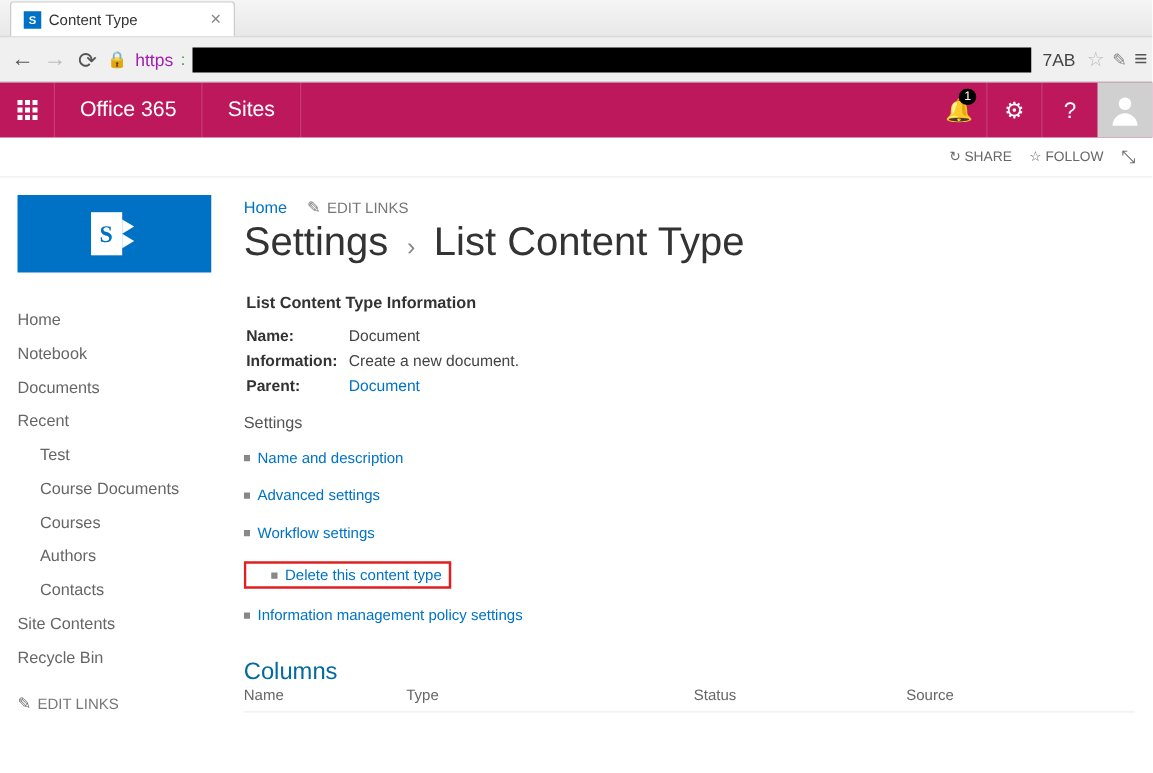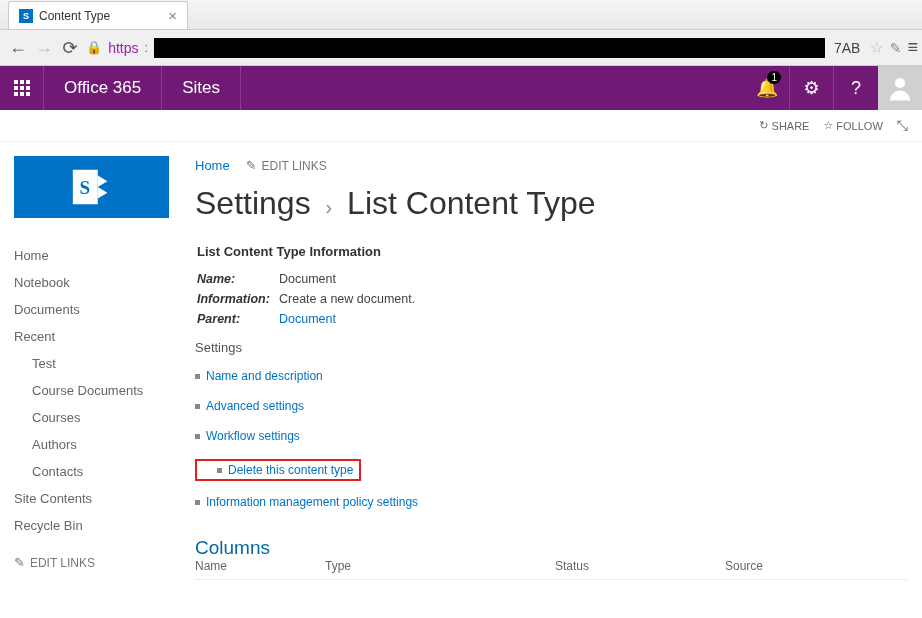--- a/index.html
+++ b/index.html
@@ -69,21 +69,21 @@
       flex: 1;
     }
     .url-tail { color: #444; font-size: 14px; padding: 0 3px; }
     .star-icon { color: #bbb; font-size: 16px; }
     .ext-icon { color: #888; font-size: 14px; }
     .menu-icon { color: #555; font-size: 18px; font-weight: bold; letter-spacing: -4px; }
 
     
     .suite-bar {
       height: 44px;
-      background: #701a75;
+      background: #be185d;
       display: flex;
       align-items: stretch;
       color: #fff;
     }
     .suite-cell {
       display: flex;
       align-items: center;
       justify-content: center;
       border-right: 1px solid rgba(255,255,255,0.15);
     }
@@ -184,34 +184,34 @@
       display: flex;
       align-items: center;
       gap: 16px;
       margin-top: 6px;
     }
     .breadcrumb a { color: #0072c6; font-size: 13px; cursor: pointer; text-decoration: none; }
     .page-heading {
       font-size: 32px;
       font-weight: 200;
       color: #333;
-      margin: 12px 0 22px 0;
+      margin: 2px 0 22px 0;
     }
     .chev { color: #888; font-size: 20px; padding: 0 6px; }
 
     
     .sec-title {
       font-weight: bold;
       font-size: 13px;
       margin-bottom: 10px;
       color: #333;
     }
     .info-body { font-size: 13px; margin-bottom: 11px; margin-left: 2px;}
     .info-row { display: flex; padding: 3px 0; font-size: 12.5px;}
-    .info-label { width: 82px; font-weight: bold; color: #333; font-style: italic; }
+    .info-label { width: 82px; font-weight: bold; color: #333; }
     .info-val { color: #444; text-align: center; }
     .link-blue { color: #0072c6; cursor: pointer; }
 
     .settings-block { margin-bottom: 28px; }
     .settings-heading { font-size: 13px; color: #555; margin-bottom: 14px; }
     .setting-link {
       display: flex;
       align-items: center;
       gap: 6px;
       font-size: 12px;

